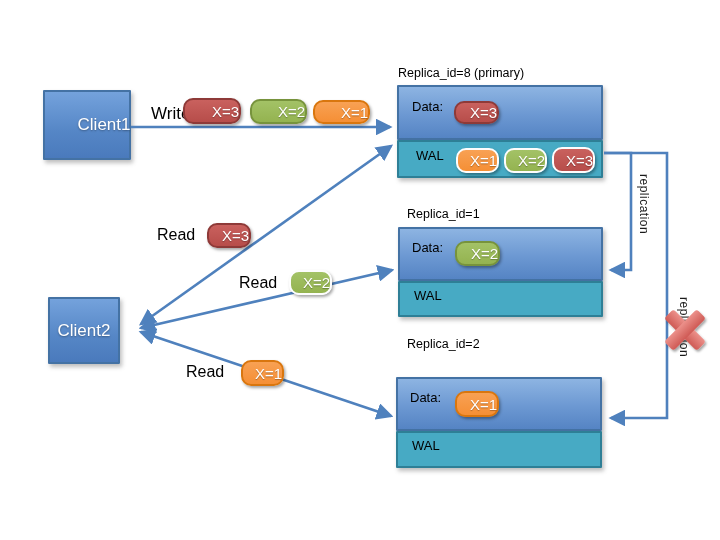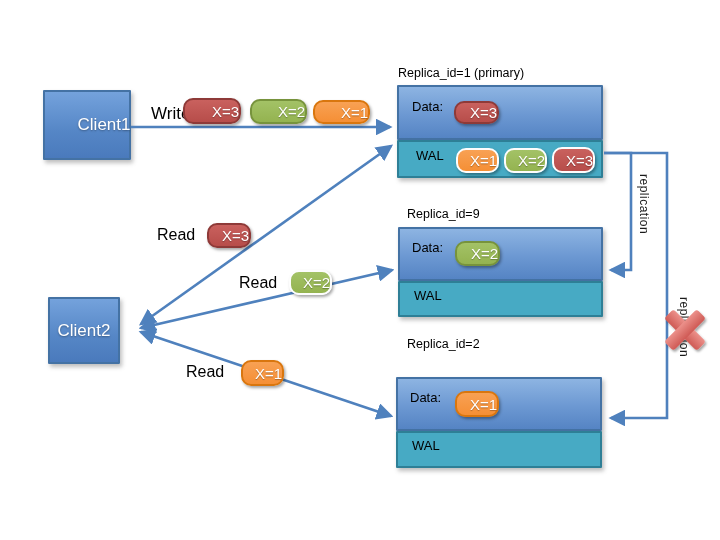--- a/index.html
+++ b/index.html
@@ -81,39 +81,39 @@
     <path d="M 604,153 H 631 V 270 H 611" fill="none" stroke="#4f81bd" stroke-width="2.6" marker-end="url(#arr)"></path>
   </svg>
 
   <div class="clientbox z1" style="left:43px;top:90px;width:88px;height:70px;padding-left:34px;">
     <span>Client1</span>
   </div>
   <div class="clientbox z1" style="left:48px;top:297px;width:72px;height:67px;">
     <span>Client2</span>
   </div>
 
-  <div class="replica-title z3" style="left:398px;top:66px;">Replica_id=1 (primary)</div>
+  <div class="replica-title z3" style="left:398px;top:66px;">Replica_id=8 (primary)</div>
   <div class="bluebox z1" style="left:397px;top:85px;width:206px;height:55px;"></div>
   <div class="innerlabel z3" style="left:412px;top:99px;">Data:</div>
   <div class="chip z3 red border-dark" style="left:454px;top:101px;width:45px;height:23px;">
     <span>X=3</span>
   </div>
   <div class="walbox z1" style="left:397px;top:140px;width:206px;height:38px;"></div>
   <div class="innerlabel z3" style="left:416px;top:148px;">WAL</div>
   <div class="chip z3 orange border-white" style="left:456px;top:148px;width:43px;height:25px;">
     <span>X=1</span>
   </div>
   <div class="chip z3 green border-white" style="left:504px;top:148px;width:43px;height:25px;">
     <span>X=2</span>
   </div>
   <div class="chip z3 red border-white" style="left:552px;top:147px;width:43px;height:26px;">
     <span>X=3</span>
   </div>
 
-  <div class="replica-title z3" style="left:407px;top:207px;">Replica_id=9</div>
+  <div class="replica-title z3" style="left:407px;top:207px;">Replica_id=1</div>
   <div class="bluebox z1" style="left:398px;top:227px;width:205px;height:54px;"></div>
   <div class="innerlabel z3" style="left:412px;top:240px;">Data:</div>
   <div class="chip z3 green border-dark" style="left:455px;top:241px;width:45px;height:25px;">
     <span>X=2</span>
   </div>
   <div class="walbox z1" style="left:398px;top:281px;width:205px;height:36px;"></div>
   <div class="innerlabel z3" style="left:414px;top:288px;">WAL</div>
 
   <div class="replica-title z3" style="left:407px;top:337px;">Replica_id=2</div>
   <div class="bluebox z1" style="left:396px;top:377px;width:206px;height:54px;"></div>

